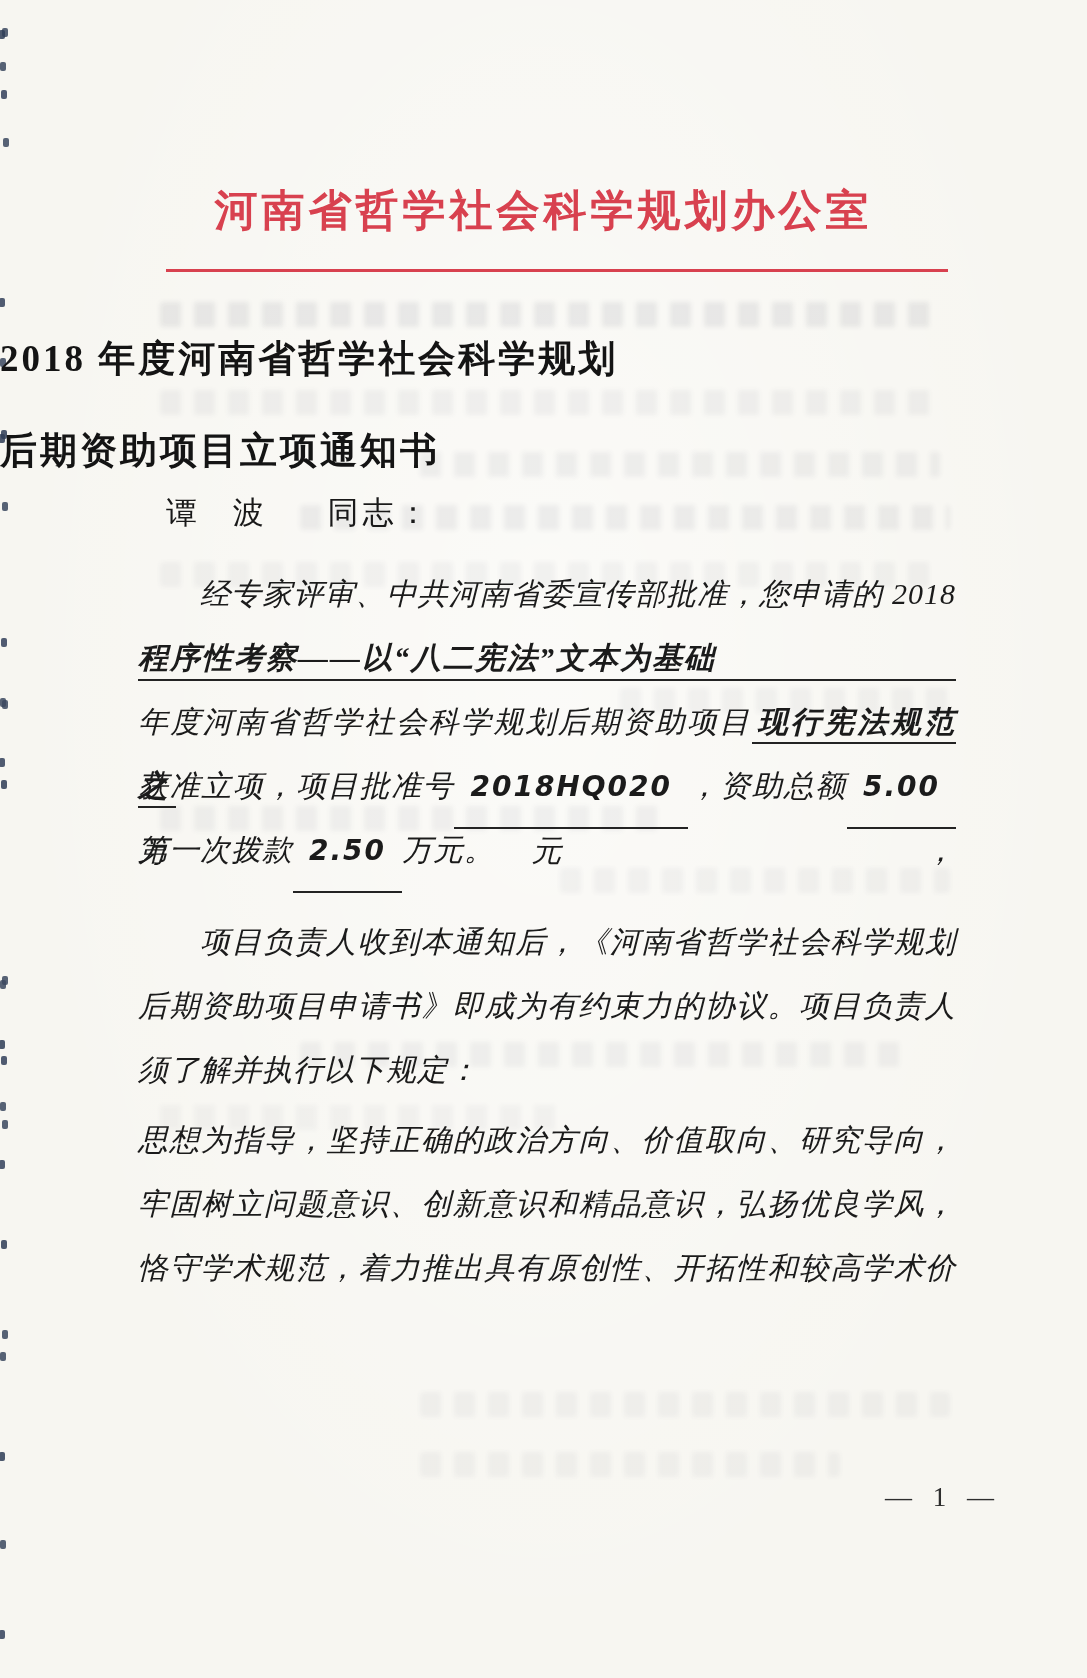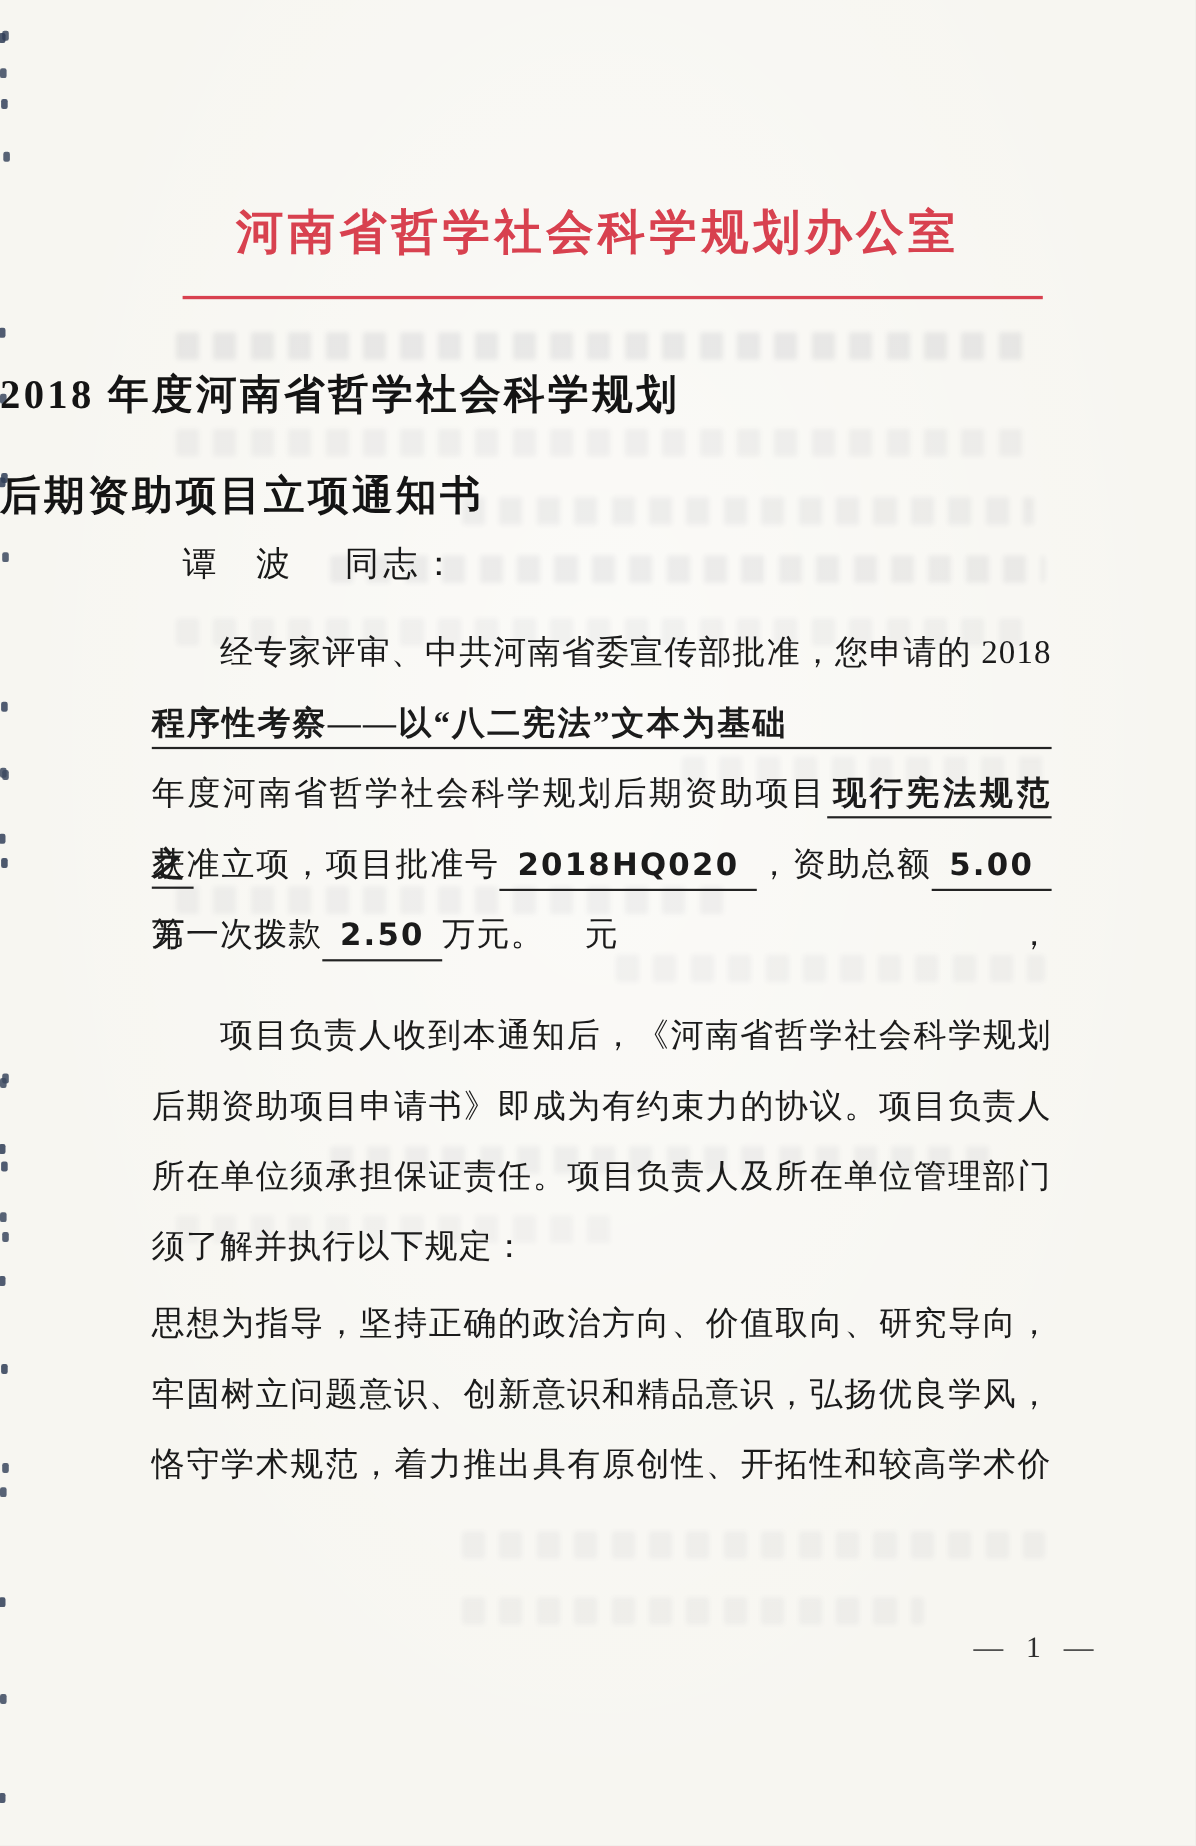--- a/index.html
+++ b/index.html
@@ -41,33 +41,33 @@
   .red-rule { position:absolute; top:269px; left:166px; width:782px; height:3px; background:#d8414f; }
 
   .doc-title {
     position:absolute; top:334px; left:0; width:100%;
     text-align:left; font-weight:700; font-size:37px; letter-spacing:3px; color:#141414;
   }
   .doc-title .t2 { margin-top:42px; }
 
   .salutation { position:absolute; top:492px; left:166px; font-size:31px; color:#191919; }
   .salutation .name { letter-spacing:14px; }
-  .salutation .suffix { margin-left:28px; letter-spacing:4px; }
+  .salutation .suffix { margin-left:42px; letter-spacing:4px; }
 
-  .body { position:absolute; top:562px; left:138px; width:818px; font-size:30px; font-weight:500; color:#1b1b1b; }
+  .body { position:absolute; top:562px; left:138px; width:818px; font-size:30px; font-weight:500; color:#1b1b1b;font-style:italic; }
   .line { height:64px; line-height:64px; letter-spacing:1px; white-space:nowrap; }
   .just { text-align:justify; text-align-last:justify; text-justify:inter-character; white-space:normal; }
   .indent { text-indent:62px; }
   .p2 { margin-top:28px; }
   .p3 { margin-top:6px; }
 
   .u { border-bottom:2px solid #232323; padding:0 6px 4px 6px; }
   .b { font-weight:700; letter-spacing:2px; }
   .v { font-family:"DejaVu Sans","Liberation Sans",sans-serif; font-weight:700; font-size:28px;
-       padding:0 16px 6px 16px; letter-spacing:2px; }
+       padding:0 16px 24px 16px; letter-spacing:2px; }
 
   .l3 { position:relative; }
   .l3 .b2 { position:relative; z-index:1; font-weight:700; letter-spacing:2px; }
   .l3 .rule { position:absolute; left:0; right:0; bottom:9px; height:0; border-bottom:2px solid #232323; }
 
   .footer { position:absolute; top:1482px; right:86px; font-size:27px; letter-spacing:7px; color:#2e2e2e; }
 </style>
 </head>
 <body>
 
@@ -123,23 +123,20 @@
       </div>
     </div>
 
     <div class="para p2">
       <div class="line just indent">
         <span>项目负责人收到本通知后，《河南省哲学社会科学规划</span>
       </div>
       <div class="line just">
         <span>后期资助项目申请书》即成为有约束力的协议。项目负责人</span>
       </div>
-      <div class="line just">
-        <span>所在单位须承担保证责任。项目负责人及所在单位管理部门</span>
-      </div>
       <div class="line">
         <span>须了解并执行以下规定：</span>
       </div>
     </div>
 
     <div class="para p3">
       <div class="line just">
         <span>思想为指导，坚持正确的政治方向、价值取向、研究导向，</span>
       </div>
       <div class="line just">

